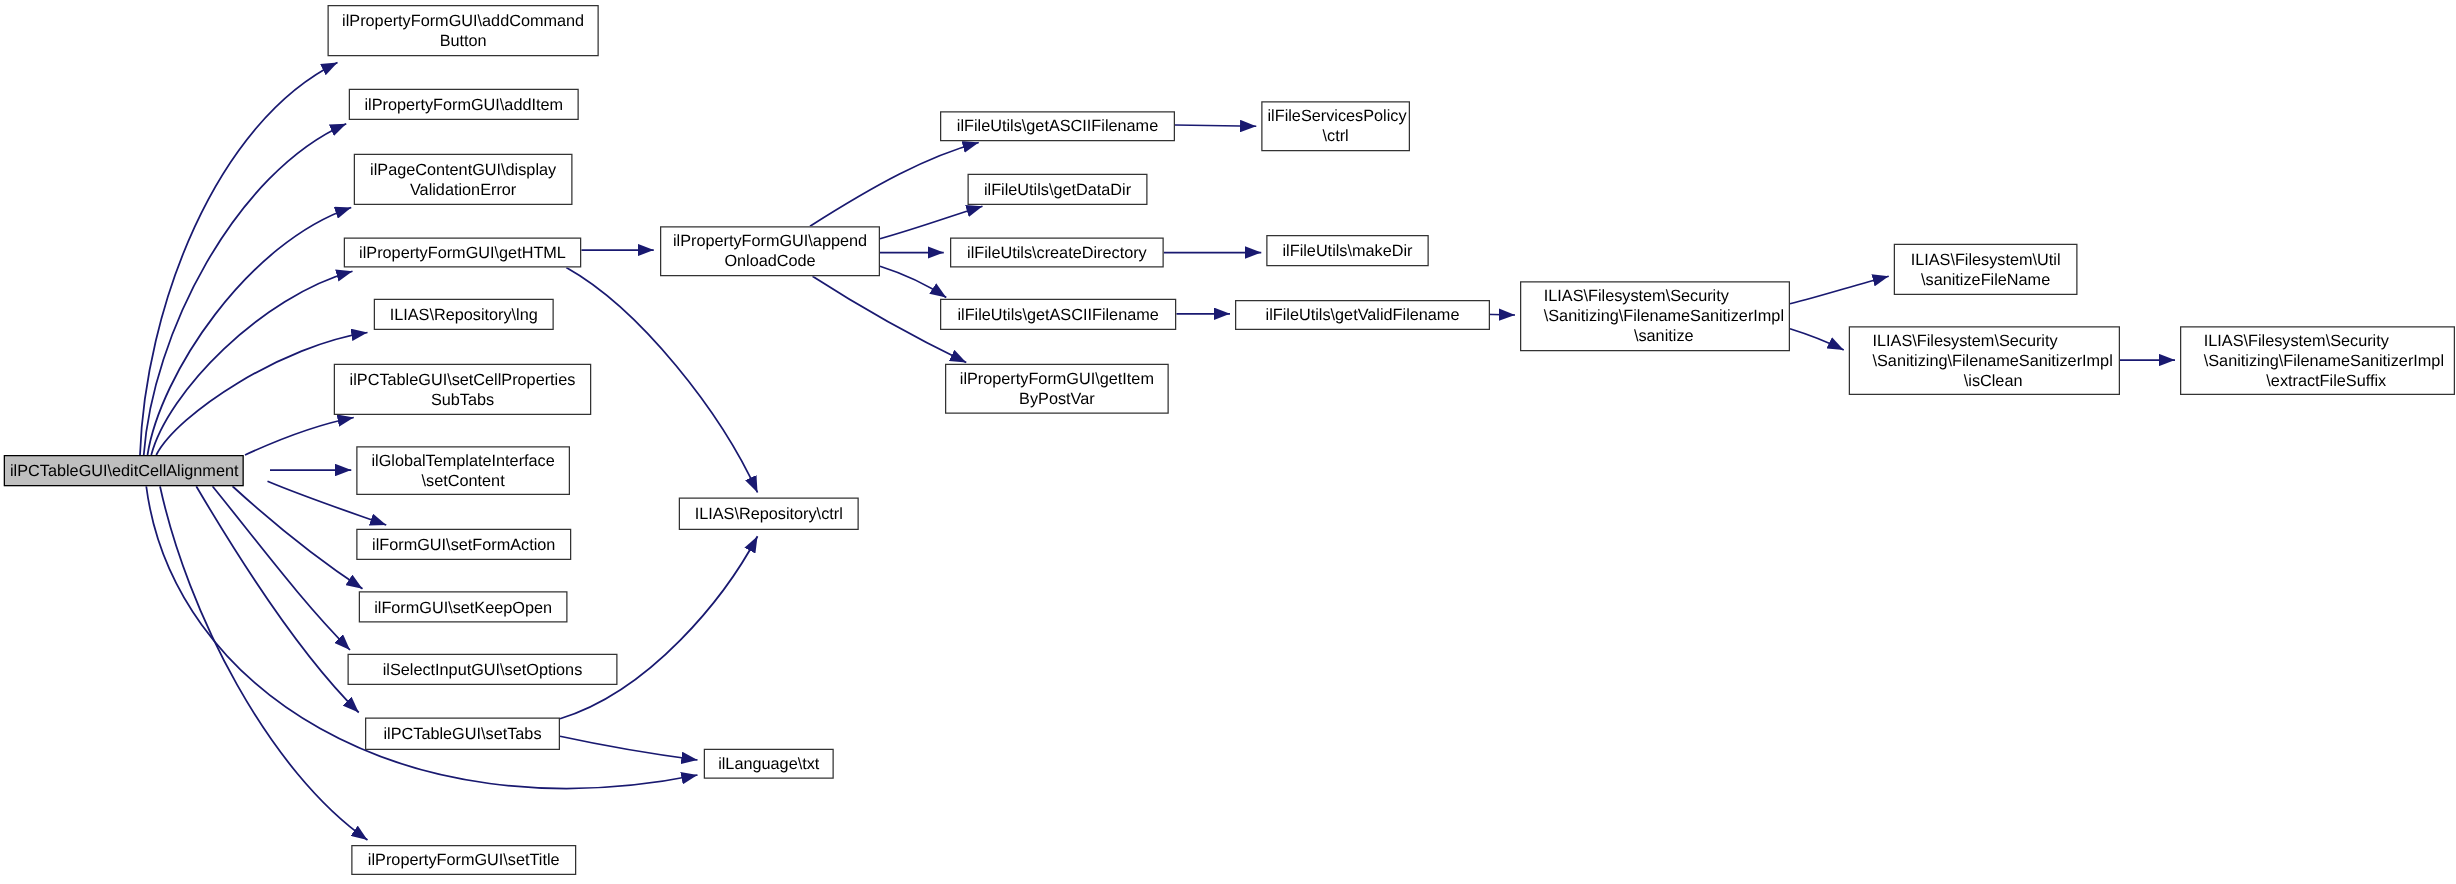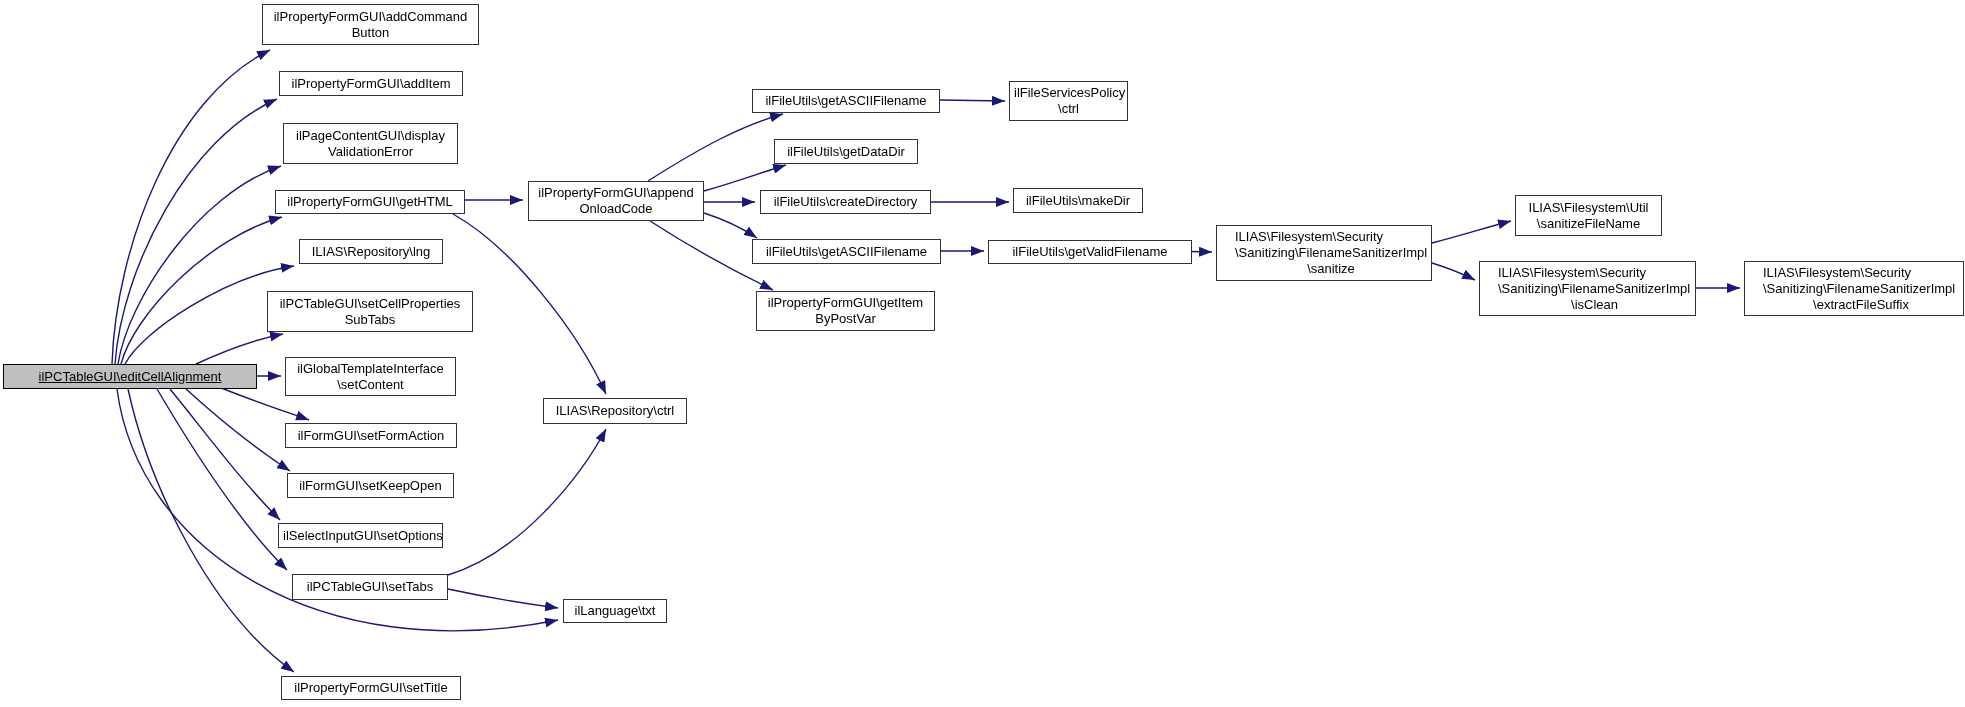--- a/index.html
+++ b/index.html
@@ -74,21 +74,21 @@
       <path d="M940,100 L1005,101" fill="none" stroke="#191970" stroke-width="1.4" marker-end="url(#arrowhead)"></path>
       <path d="M931,202 L1009,202" fill="none" stroke="#191970" stroke-width="1.4" marker-end="url(#arrowhead)"></path>
       <path d="M941,251 L984,251" fill="none" stroke="#191970" stroke-width="1.4" marker-end="url(#arrowhead)"></path>
       <path d="M1168,251 L1212,252" fill="none" stroke="#191970" stroke-width="1.4" marker-end="url(#arrowhead)"></path>
       <path d="M1432,243 C1460,236 1484,228 1511,221" fill="none" stroke="#191970" stroke-width="1.4" marker-end="url(#arrowhead)"></path>
       <path d="M1432,263 C1448,268 1461,273 1475,280" fill="none" stroke="#191970" stroke-width="1.4" marker-end="url(#arrowhead)"></path>
       <path d="M1696,288 L1740,288" fill="none" stroke="#191970" stroke-width="1.4" marker-end="url(#arrowhead)"></path>
       <path d="M448,575 C520,553 580,478 606,429" fill="none" stroke="#191970" stroke-width="1.4" marker-end="url(#arrowhead)"></path>
       <path d="M448,589 C485,597 520,603 558,608" fill="none" stroke="#191970" stroke-width="1.4" marker-end="url(#arrowhead)"></path>
     </svg>
-<div class="node root" style="left: 3px; top: 364px; width: 254px; height: 25px; text-decoration: underline;">
+<div class="node root" style="left: 3px; top: 364px; width: 192px; height: 25px;">
       <div class="node-line">ilPCTableGUI\editCellAlignment</div>
     </div>
     <div class="node" style="left: 262px; top: 4px; width: 217px; height: 41px;">
       <div class="node-line">ilPropertyFormGUI\addCommand</div>
       <div class="node-line">Button</div>
     </div>
     <div class="node" style="left: 279px; top: 71px; width: 184px; height: 25px;">
       <div class="node-line">ilPropertyFormGUI\addItem</div>
     </div>
     <div class="node" style="left: 283px; top: 123px; width: 175px; height: 41px;">
@@ -108,21 +108,21 @@
     <div class="node" style="left: 267px; top: 291px; width: 206px; height: 41px;">
       <div class="node-line">ilPCTableGUI\setCellProperties</div>
       <div class="node-line">SubTabs</div>
     </div>
     <div class="node" style="left: 285px; top: 423px; width: 172px; height: 25px;">
       <div class="node-line">ilFormGUI\setFormAction</div>
     </div>
     <div class="node" style="left: 287px; top: 473px; width: 167px; height: 25px;">
       <div class="node-line">ilFormGUI\setKeepOpen</div>
     </div>
-    <div class="node" style="left: 278px; top: 523px; width: 165px; height: 25px;">
+    <div class="node" style="left: 278px; top: 523px; width: 216px; height: 25px;">
       <div class="node-line">ilSelectInputGUI\setOptions</div>
     </div>
     <div class="node" style="left: 292px; top: 574px; width: 156px; height: 26px;">
       <div class="node-line">ilPCTableGUI\setTabs</div>
     </div>
     <div class="node" style="left: 281px; top: 676px; width: 180px; height: 24px;">
       <div class="node-line">ilPropertyFormGUI\setTitle</div>
     </div>
     <div class="node" style="left: 528px; top: 181px; width: 176px; height: 40px;">
       <div class="node-line">ilPropertyFormGUI\append</div>

